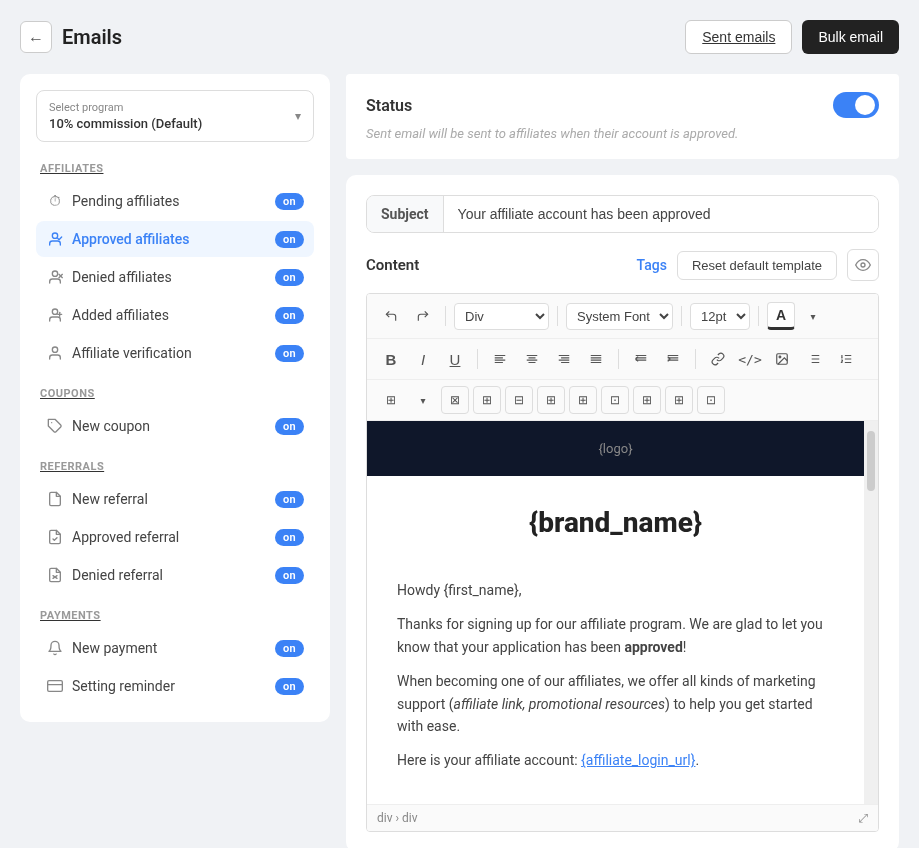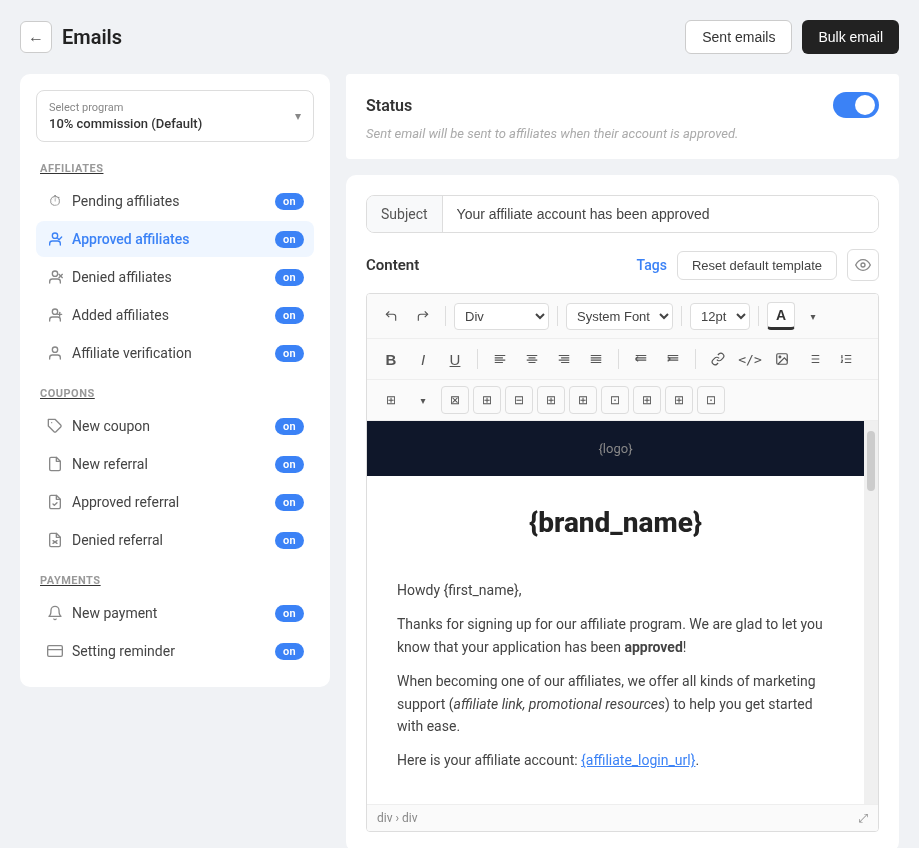--- a/index.html
+++ b/index.html
@@ -6,21 +6,21 @@
     body { font-family: -apple-system, BlinkMacSystemFont, 'Segoe UI', Roboto, sans-serif; background: #f0f2f5; color: #333; font-size: 14px; }
 
     .app-wrapper { width: 919px; min-height: 848px; background: #f0f2f5; padding: 20px; }
 
     
     .header { display: flex; align-items: center; justify-content: space-between; margin-bottom: 20px; }
     .header-left { display: flex; align-items: center; gap: 10px; }
     .back-btn { width: 32px; height: 32px; border: 1px solid #ccc; border-radius: 6px; background: #fff; cursor: pointer; display: flex; align-items: center; justify-content: center; color: #555; font-size: 16px; }
     .page-title { font-size: 20px; font-weight: 600; color: #222; }
     .header-right { display: flex; gap: 10px; }
-    .btn-outline { padding: 8px 16px; border: 1px solid #ccc; border-radius: 6px; background: #fff; cursor: pointer; font-size: 14px; color: #333; }
+    .btn-outline { padding: 8px 16px; border: 1px solid #ccc; border-radius: 6px; background: #fff; cursor: pointer; font-size: 14px; color: #333; text-decoration: underline; }
     .btn-primary { padding: 8px 16px; border: none; border-radius: 6px; background: #222; cursor: pointer; font-size: 14px; color: #fff; }
 
     
     .main-layout { display: flex; gap: 16px; align-items: flex-start; }
 
     
     .sidebar { width: 310px; background: #fff; border-radius: 10px; padding: 16px; flex-shrink: 0; }
 
     .program-select { border: 1px solid #ddd; border-radius: 8px; padding: 10px 12px; display: flex; justify-content: space-between; align-items: center; cursor: pointer; margin-bottom: 20px; }
     .program-select-label { font-size: 11px; color: #888; margin-bottom: 2px; }
@@ -49,21 +49,21 @@
     .status-row { display: flex; align-items: center; justify-content: space-between; }
     .status-label { font-size: 16px; font-weight: 600; color: #333; }
     .toggle-switch { width: 46px; height: 26px; background: #3b82f6; border-radius: 13px; position: relative; cursor: pointer; }
     .toggle-switch::after { content: ''; position: absolute; top: 3px; right: 4px; width: 20px; height: 20px; background: #fff; border-radius: 50%; }
     .status-description { margin-top: 8px; font-size: 13px; color: #aaa; font-style: italic; }
 
     
     .email-card { background: #fff; border-radius: 10px; padding: 20px; }
 
     .subject-row { display: flex; align-items: center; border: 1px solid #ddd; border-radius: 8px; overflow: hidden; margin-bottom: 16px; }
-    .subject-label { padding: 10px 14px; background: #f8f9fa; border-right: 1px solid #ddd; font-size: 14px; color: #555; font-weight: 400; white-space: nowrap; }
+    .subject-label { padding: 10px 14px; background: #f8f9fa; border-right: 1px solid #ddd; font-size: 14px; color: #555; font-weight: 700; white-space: nowrap; }
     .subject-input { flex: 1; padding: 10px 14px; border: none; outline: none; font-size: 14px; color: #444; background: #fff; }
 
     .content-toolbar { display: flex; align-items: center; justify-content: space-between; margin-bottom: 12px; }
     .content-label { font-size: 15px; font-weight: 600; color: #333; }
     .content-actions { display: flex; align-items: center; gap: 10px; }
     .tags-link { color: #3b82f6; font-size: 14px; cursor: pointer; font-weight: 500; }
     .reset-btn { padding: 6px 14px; border: 1px solid #ddd; border-radius: 6px; background: #fff; font-size: 13px; cursor: pointer; color: #444; }
     .eye-btn { width: 32px; height: 32px; border: 1px solid #ddd; border-radius: 6px; background: #fff; display: flex; align-items: center; justify-content: center; cursor: pointer; color: #888; }
 
     
@@ -205,20 +205,23 @@
             <svg width="16" height="16" viewBox="0 0 24 24" fill="none" stroke="#888" stroke-width="2" stroke-linecap="round" stroke-linejoin="round">
               <path d="M20.59 13.41l-7.17 7.17a2 2 0 0 1-2.83 0L2 12V2h10l8.59 8.59a2 2 0 0 1 0 2.82z"></path>
               <line x1="7" y1="7" x2="7.01" y2="7"></line>
             </svg>
           </span>
           <span class="sidebar-item-text">New coupon</span>
         </div>
         <span class="toggle-on">on</span>
       </div>
 
+      <div class="section-divider" style="margin-top: 16px;">
+        <div class="section-title">REFERRALS</div>
+      </div>
 
       <div class="sidebar-item">
         <div class="sidebar-item-left">
           <span class="sidebar-item-icon">
             <svg width="16" height="16" viewBox="0 0 24 24" fill="none" stroke="#888" stroke-width="2" stroke-linecap="round" stroke-linejoin="round">
               <path d="M14 2H6a2 2 0 0 0-2 2v16a2 2 0 0 0 2 2h12a2 2 0 0 0 2-2V8z"></path>
               <polyline points="14 2 14 8 20 8"></polyline>
             </svg>
           </span>
           <span class="sidebar-item-text">New referral</span>

